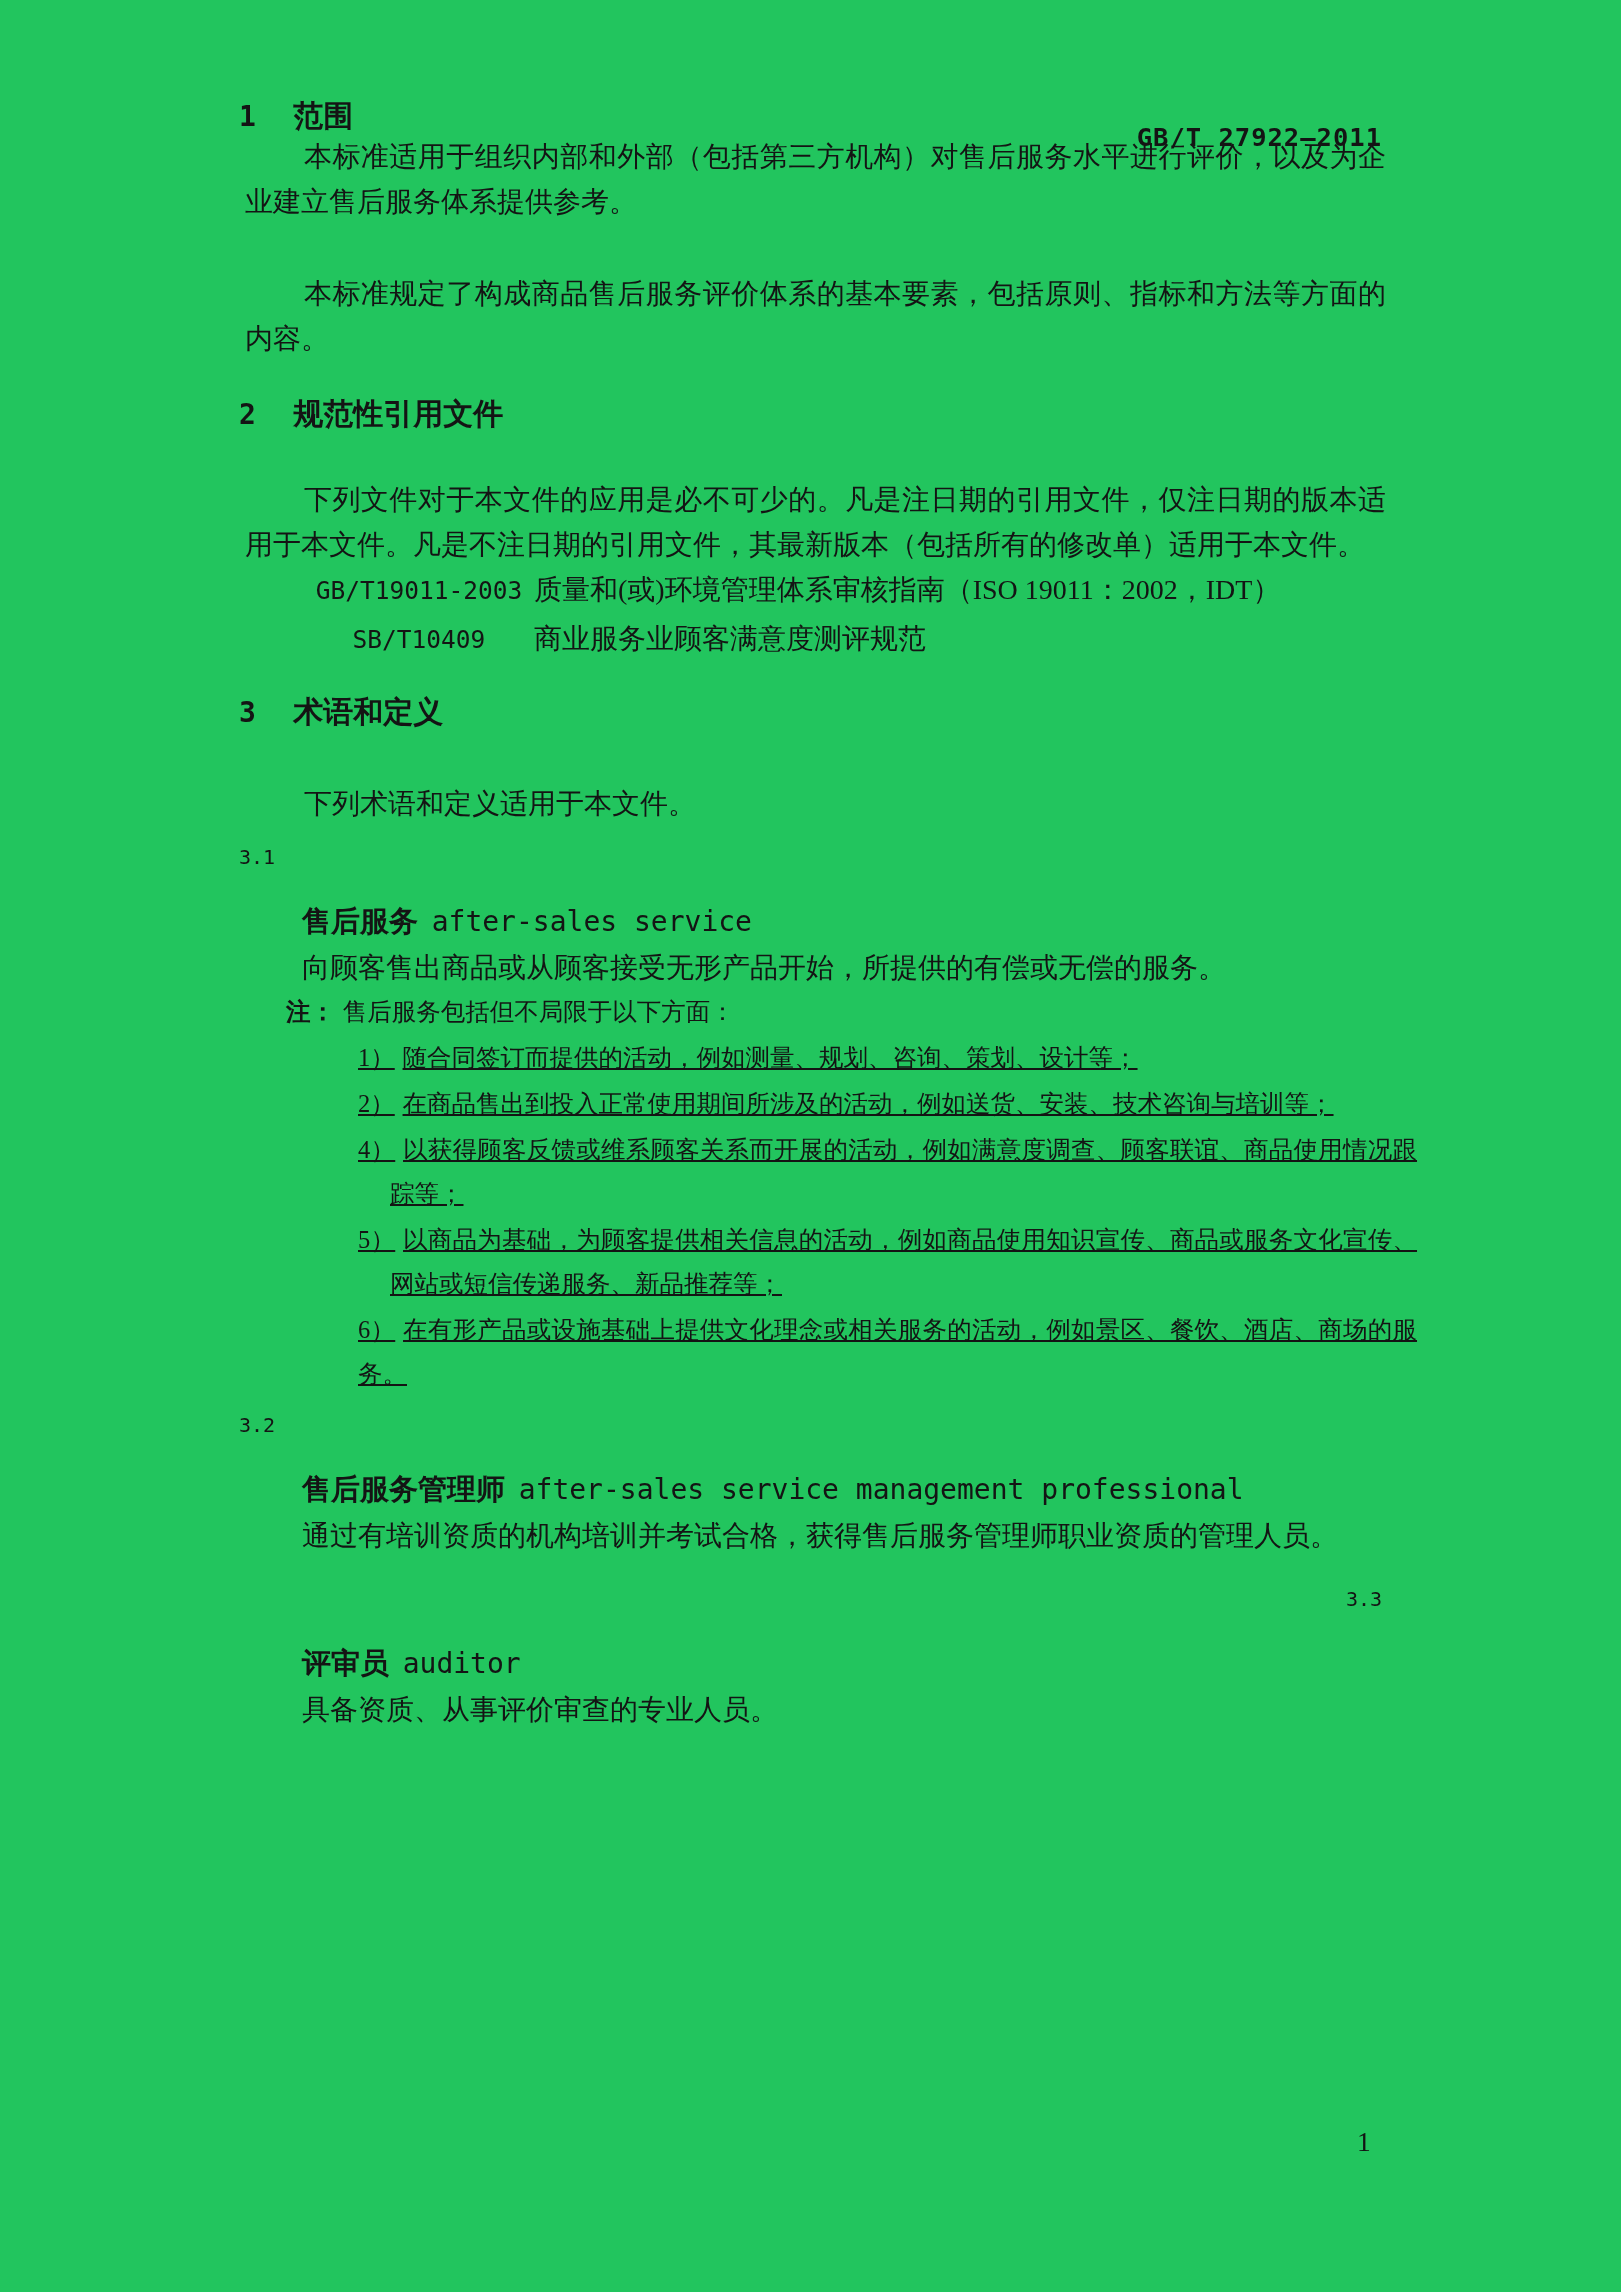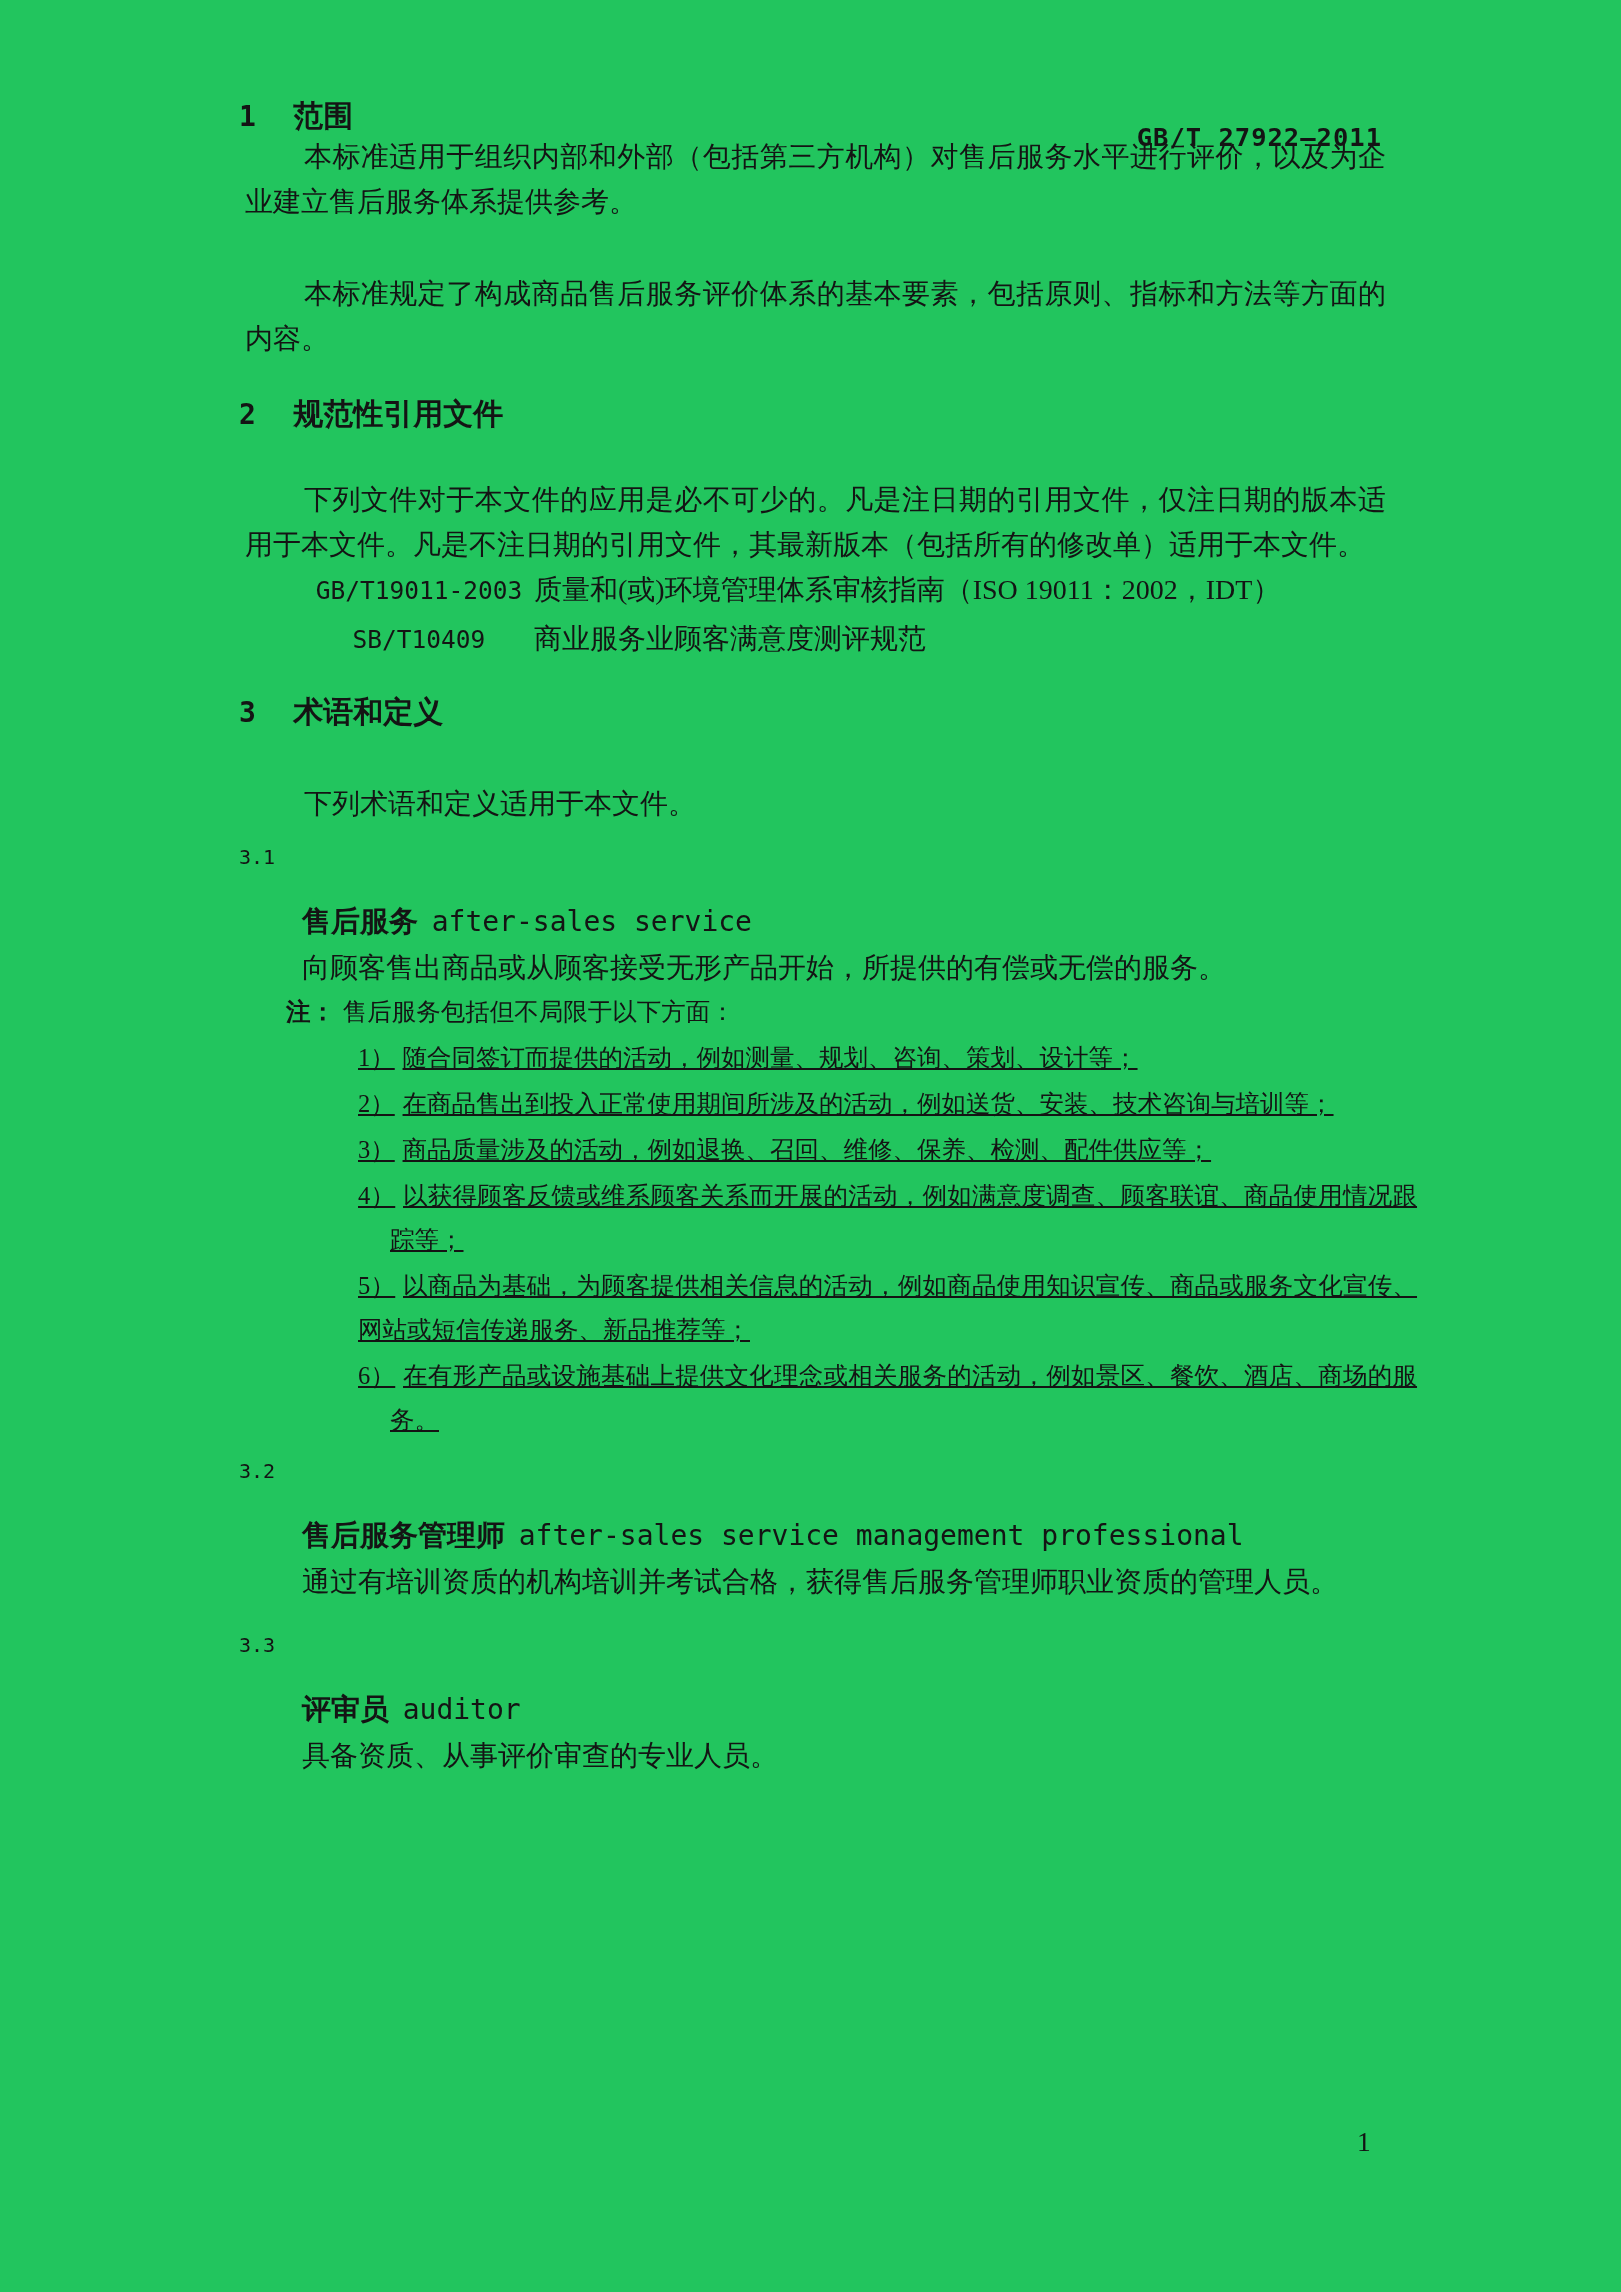--- a/index.html
+++ b/index.html
@@ -52,21 +52,21 @@
     font-family:"DejaVu Sans Mono", monospace; font-size:24.5px;text-align:center;
   }
   .ref-desc { font-family:"Liberation Serif", serif; font-size:28px; }
 
   .term-num {
     font-family:"DejaVu Sans Mono", monospace;
     font-size:20px; line-height:35px;
   }
   .tn-31 { margin-top:13.7px; }
   .tn-32 { margin-top:11.8px; }
-  .tn-33 { margin-top:23.5px; }
+  .tn-33 { margin-top:23.5px;text-align:right; }
 
   .term-line { margin-left:63px; line-height:39px; }
   .tl-31, .tl-32, .tl-33 { margin-top:27.4px; }
   .term-zh { font-family:"Liberation Sans", sans-serif; font-weight:700; font-size:29px; }
   .term-en { font-family:"DejaVu Sans Mono", monospace; font-size:28px; margin-left:13.7px; }
 
   .term-def {
     margin-left:63px; width:1082px;
     font-family:"Liberation Serif", serif;
     font-size:28px; line-height:45px; text-align:justify;
@@ -141,23 +141,20 @@
       <span class="note-label">注：</span><span class="note-text">售后服务包括但不局限于以下方面：</span>
     </div>
     <div class="note-list">
       <div class="note-item">
         <span class="ni-num">1）</span><span class="ni-text">随合同签订而提供的活动，例如测量、规划、咨询、策划、设计等；</span>
       </div>
       <div class="note-item">
         <span class="ni-num">2）</span><span class="ni-text">在商品售出到投入正常使用期间所涉及的活动，例如送货、安装、技术咨询与培训等；</span>
       </div>
       <div class="note-item">
-        <span class="ni-num">3）</span><span class="ni-text">商品质量涉及的活动，例如退换、召回、维修、保养、检测、配件供应等；</span>
-      </div>
-      <div class="note-item">
         <span class="ni-num">4）</span><span class="ni-text">以获得顾客反馈或维系顾客关系而开展的活动，例如满意度调查、顾客联谊、商品使用情况跟踪等；</span>
       </div>
       <div class="note-item">
         <span class="ni-num">5）</span><span class="ni-text">以商品为基础，为顾客提供相关信息的活动，例如商品使用知识宣传、商品或服务文化宣传、网站或短信传递服务、新品推荐等；</span>
       </div>
       <div class="note-item">
         <span class="ni-num">6）</span><span class="ni-text">在有形产品或设施基础上提供文化理念或相关服务的活动，例如景区、餐饮、酒店、商场的服务。</span>
       </div>
     </div>
 

